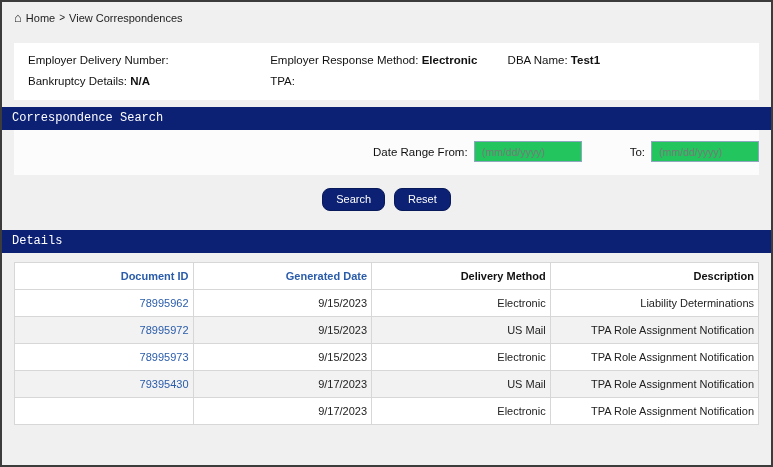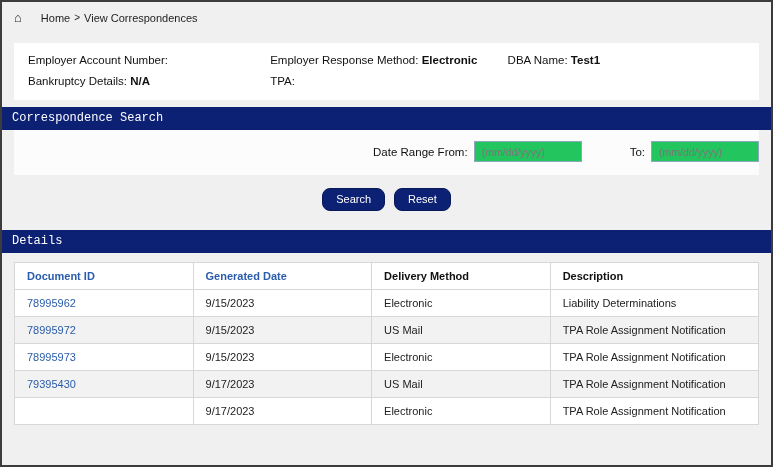--- a/index.html
+++ b/index.html
@@ -13,21 +13,21 @@
     overflow: hidden;
     position: relative;
   }
 
   
   .breadcrumb {
     display: flex; align-items: center; gap: 4px;
     padding: 9px 12px 5px; font-size: 11px; color: #1d1d1d;
   }
   .breadcrumb .home-icon { font-size: 13px; line-height: 1; color: #1d1d1d; }
-  .breadcrumb a { color: #1d1d1d; text-decoration: none; margin-left: 15px; }
+  .breadcrumb a { color: #1d1d1d; text-decoration: none; }
   .breadcrumb .sep { font-size: 10px; color: #1d1d1d; }
 
   
   .alert {
     margin: 6px 12px 0;
     background: var(--alert-bg, #dcead8);
     border: 1px solid #c7dac1;
     padding: 6px 9px 9px;
   }
   .alert-header { display: flex; justify-content: space-between; align-items: center; margin-bottom: 6px; }
@@ -90,21 +90,21 @@
     color: #fff; border: 1px solid #081a5a;
     border-radius: 8px;
     font-size: 11px; padding: 4px 13px 5px;
     font-family: "Liberation Sans", sans-serif;
     cursor: pointer;
   }
 
   
   .table-wrap { margin: 9px 12px 12px; }
   table { width: 100%; border-collapse: collapse; background: #fff; font-size: 11px; color: #222; }
-  th, td { border: 1px solid #d7d7d7; padding: 0 12px; text-align: left; height: 27px; }
+  th, td { border: 1px solid #d7d7d7; padding: 0 4px; text-align: right; height: 27px; }
   th { font-weight: bold; color: #111; background: #fff; }
   th.sortable { color: var(--link, #2a5caa); cursor: pointer; }
   td a { color: var(--link, #2a5caa); text-decoration: none; cursor: pointer; }
   tbody tr:nth-child(even) { background: #f2f2f2; }
   col.c1 { width: 24%; } col.c2 { width: 24%; } col.c3 { width: 24%; } col.c4 { width: 28%; }
 </style>
 </head>
 <body>
 
 <div class="page">
@@ -112,21 +112,21 @@
   <div class="breadcrumb">
     <span class="home-icon">⌂</span>
     <a href="#">Home</a>
     <span class="sep">&gt;</span>
     <span>View Correspondences</span>
   </div>
 
 
   <div class="employer-panel">
     <div class="field">
-      <span>Employer Account Number:</span>
+      <span>Employer Delivery Number:</span>
       <span class="value"></span>
     </div>
     <div class="field">
       <span>Employer Response Method:</span>
       <span class="value">Electronic</span>
     </div>
     <div class="field">
       <span>DBA Name:</span>
       <span class="value">Test1</span>
     </div>

